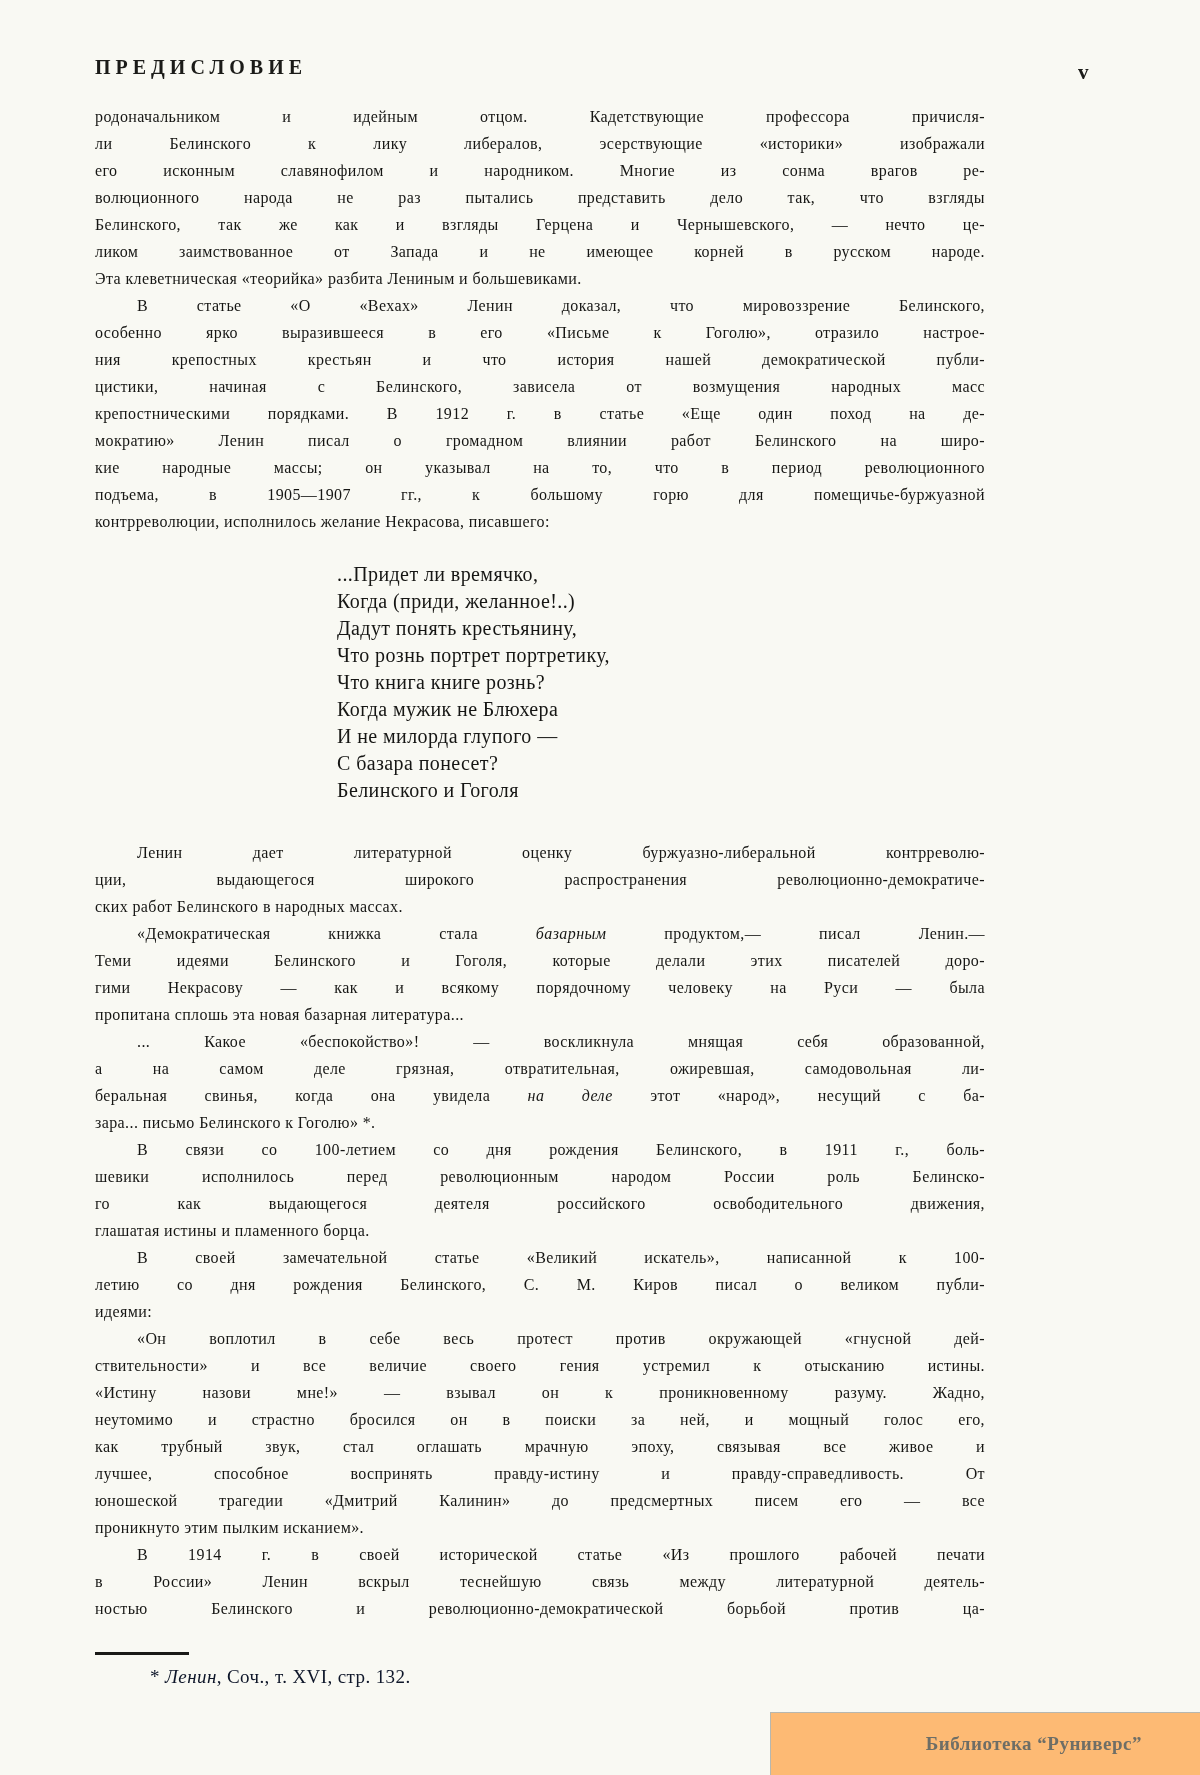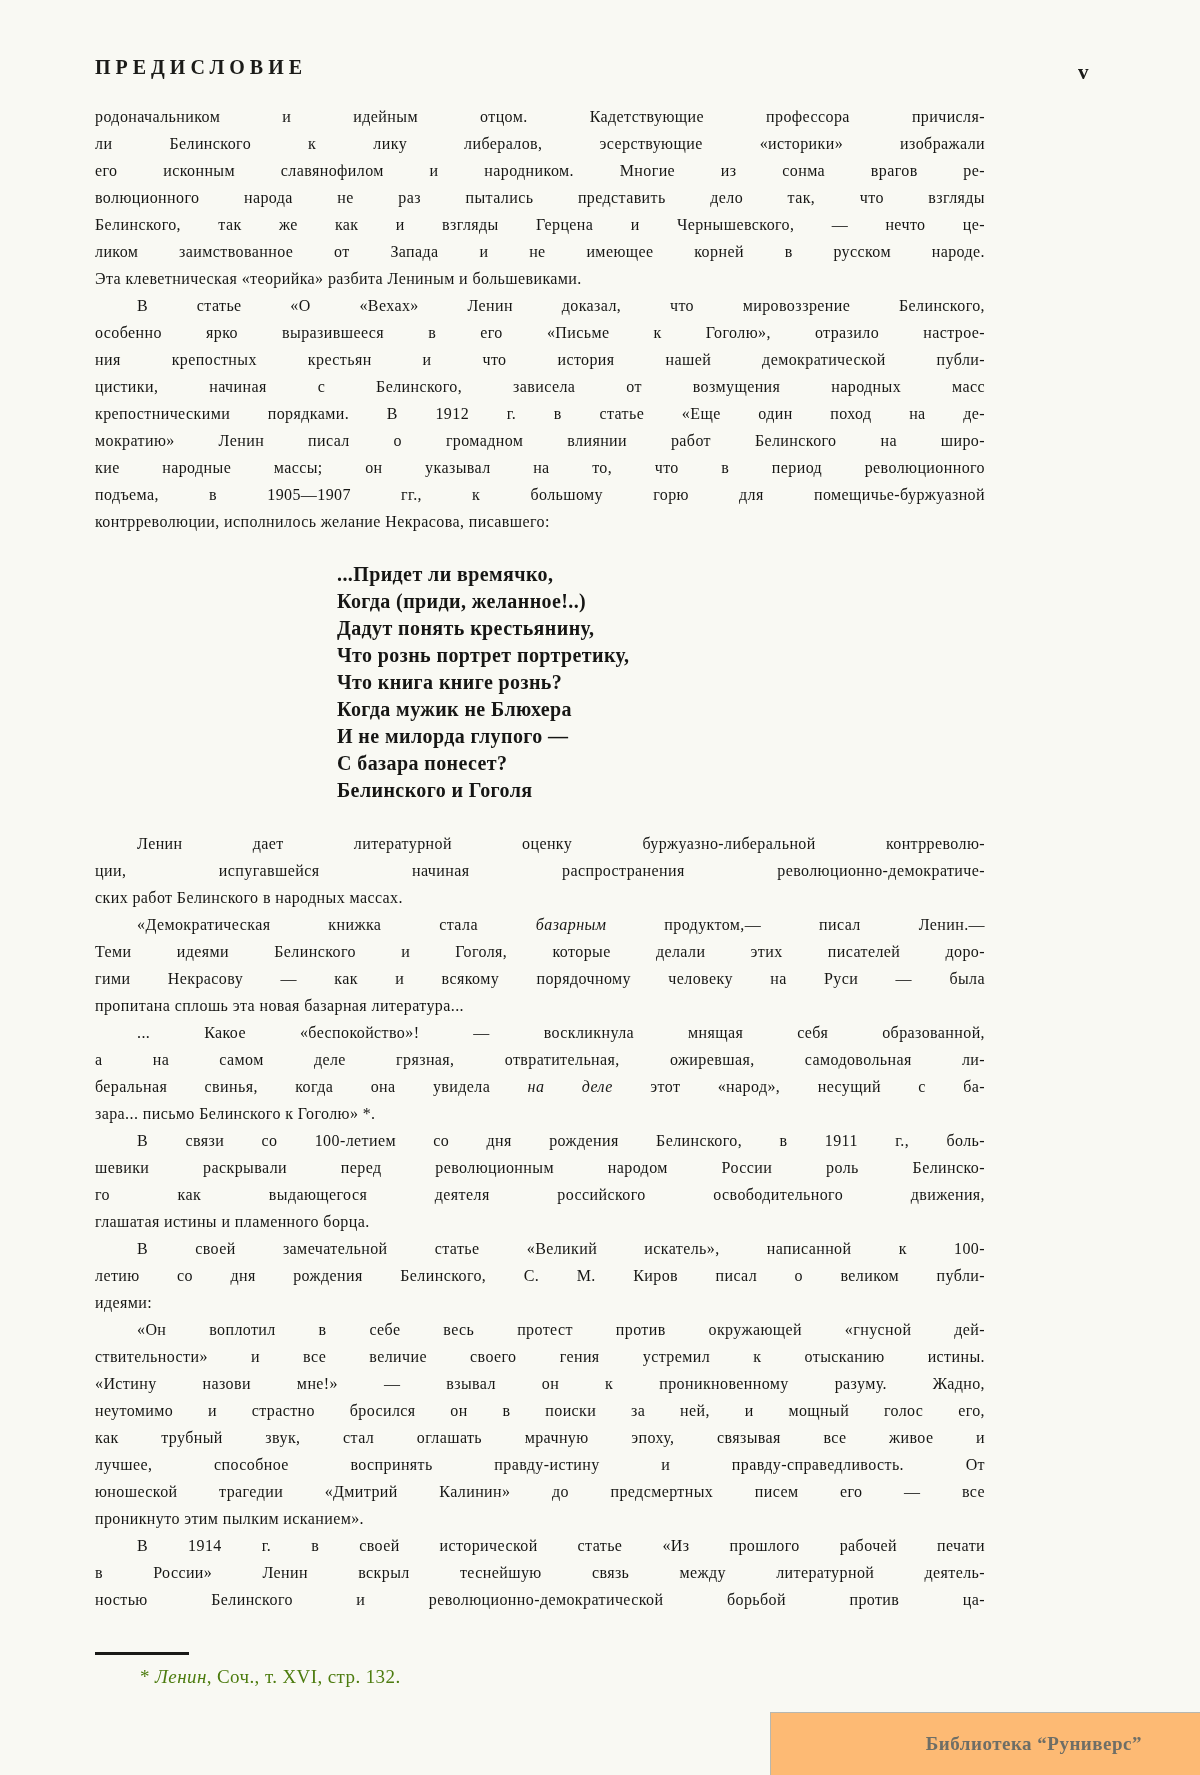--- a/index.html
+++ b/index.html
@@ -26,29 +26,29 @@
   .line{
     font-size:16px;line-height:27px;height:27px;
     letter-spacing:0.4px;
     text-align:justify;text-align-last:justify;
     white-space:nowrap; 
     overflow:visible;
   }
   .line{white-space:normal;}
   .line.first{text-indent:42px;}
   .line.last{text-align-last:left;}
-  .poem{margin:26px 0 26px 242px;font-weight:bold;}
+  .poem{margin:26px 0 35px 242px;}
   .poem-line{font-size:20px;line-height:27px;letter-spacing:0.4px;text-align:left;}
   .italic{font-style:italic;}
   .footnote-rule{
     position:absolute;left:95px;top:1652px;width:94px;
     border-top:3px solid #1a1a17;
   }
   .footnote{
-    position:absolute;left:140px;top:1666px;font-size:19px;letter-spacing:0.4px;color:#4d7c0f;
+    position:absolute;left:150px;top:1666px;font-size:19px;letter-spacing:0.4px;color:#0f172a;
   }
   .watermark-box{
     position:absolute;left:770px;top:1712px;width:430px;height:63px;
     background:#fdba74;
     border-top:1px solid #b7b7af;border-left:1px solid #b7b7af;
     box-sizing:border-box;
   }
   .watermark{
     position:absolute;right:58px;top:20px;
     font-size:19px;font-weight:bold;color:#6e6e66;letter-spacing:0.5px;
@@ -92,38 +92,38 @@
         <div class="poem-line">Дадут понять крестьянину,</div>
         <div class="poem-line">Что рознь портрет портретику,</div>
         <div class="poem-line">Что книга книге рознь?</div>
         <div class="poem-line">Когда мужик не Блюхера</div>
         <div class="poem-line">И не милорда глупого —</div>
         <div class="poem-line">С базара понесет?</div>
         <div class="poem-line">Белинского и Гоголя</div>
       </div>
       <div>
         <div class="line first"><span>Ленин дает литературной оценку буржуазно-либеральной контрреволю-</span></div>
-        <div class="line"><span>ции, испугавшейся начиная распространения революционно-демократиче-</span></div>
+        <div class="line"><span>ции, выдающегося широкого распространения революционно-демократиче-</span></div>
         <div class="line last"><span>ских работ Белинского в народных массах.</span></div>
       </div>
       <div>
         <div class="line first"><span>«Демократическая книжка стала </span><span class="italic">базарным</span><span> продуктом,— писал Ленин.—</span></div>
         <div class="line"><span>Теми идеями Белинского и Гоголя, которые делали этих писателей доро-</span></div>
         <div class="line"><span>гими Некрасову — как и всякому порядочному человеку на Руси — была</span></div>
         <div class="line last"><span>пропитана сплошь эта новая базарная литература...</span></div>
       </div>
       <div>
         <div class="line first"><span>... Какое «беспокойство»! — воскликнула мнящая себя образованной,</span></div>
         <div class="line"><span>а на самом деле грязная, отвратительная, ожиревшая, самодовольная ли-</span></div>
         <div class="line"><span>беральная свинья, когда она увидела </span><span class="italic">на деле</span><span> этот «народ», несущий с ба-</span></div>
         <div class="line last"><span>зара... письмо Белинского к Гоголю» *.</span></div>
       </div>
       <div>
         <div class="line first"><span>В связи со 100-летием со дня рождения Белинского, в 1911 г., боль-</span></div>
-        <div class="line"><span>шевики раскрывали перед революционным народом России роль Белинско-</span></div>
+        <div class="line"><span>шевики исполнилось перед революционным народом России роль Белинско-</span></div>
         <div class="line"><span>го как выдающегося деятеля российского освободительного движения,</span></div>
         <div class="line last"><span>глашатая истины и пламенного борца.</span></div>
       </div>
       <div>
         <div class="line first"><span>В своей замечательной статье «Великий искатель», написанной к 100-</span></div>
         <div class="line"><span>летию со дня рождения Белинского, С. М. Киров писал о великом публи-</span></div>
         <div class="line last"><span>идеями:</span></div>
       </div>
       <div>
         <div class="line first"><span>«Он воплотил в себе весь протест против окружающей «гнусной дей-</span></div>

